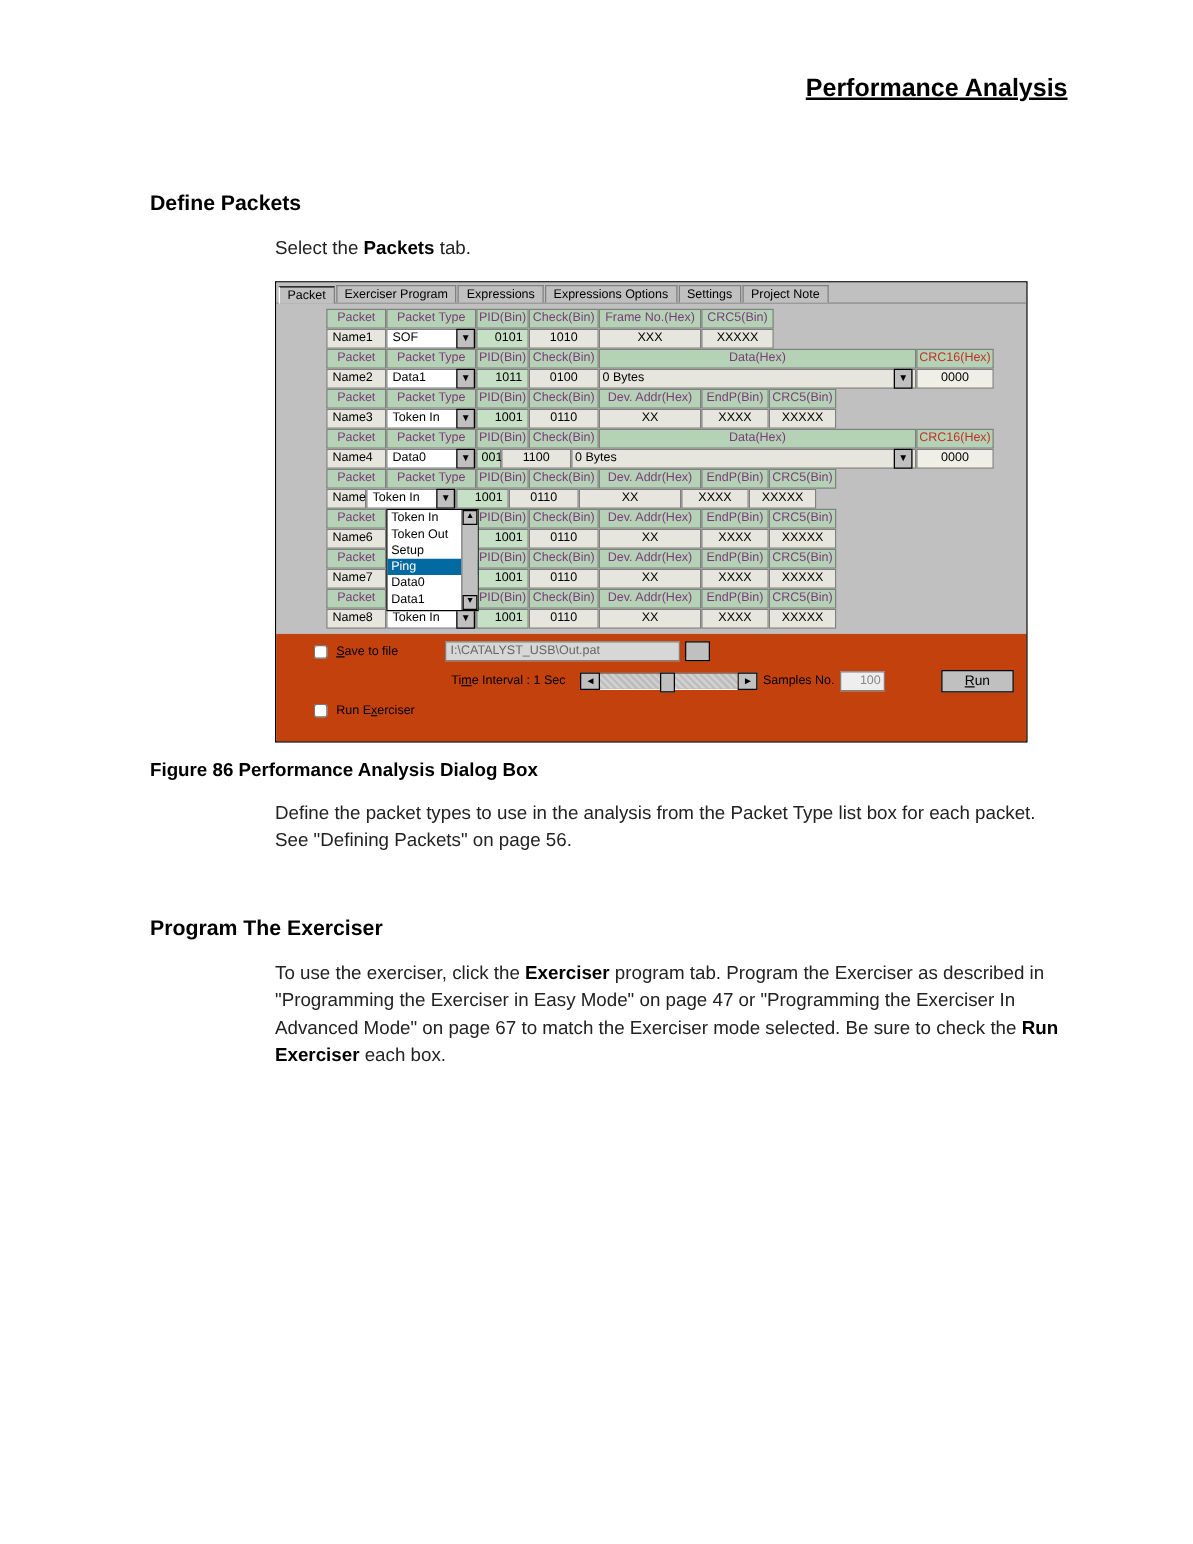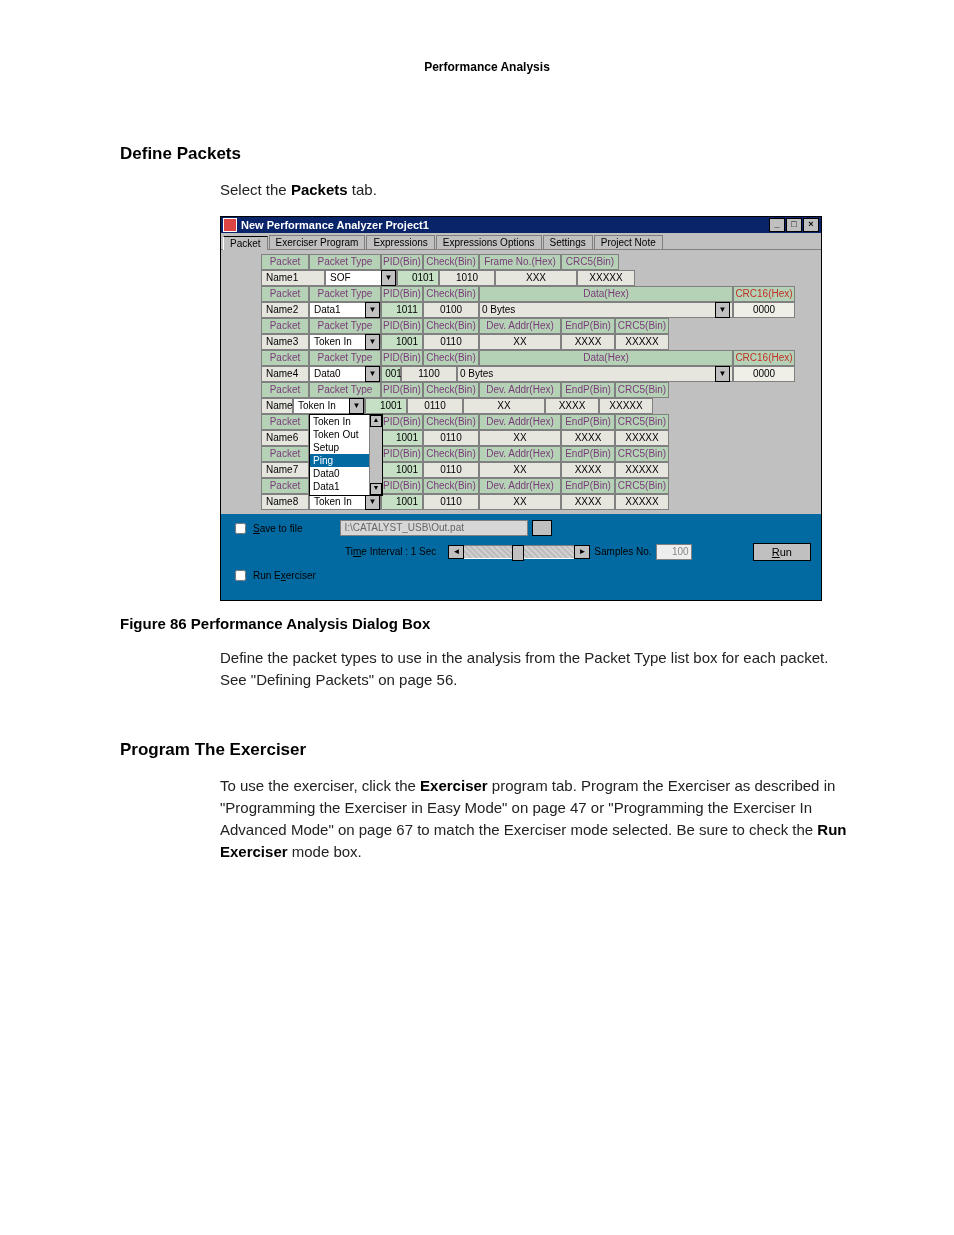--- a/index.html
+++ b/index.html
@@ -4,24 +4,25 @@
 <style>
   body {
     font-family: Arial, Helvetica, sans-serif;
     font-size: 14px;
     color: #000;
     background: #fff;
     margin: 0;
     padding: 60px 100px 40px 120px;
   }
   .header-right {
-    text-align: center;
+    text-align: right;
     font-weight: bold;
-    font-size: 12px;
+    font-size: 20px;
     margin-bottom: 70px;
+    text-decoration: underline;
   }
   h2.section {
     font-weight: bold;
     font-size: 17px;
     margin: 0 0 10px 0;
   }
   .body-indent {
     margin-left: 100px;
     line-height: 1.45;
     font-size: 15px;
@@ -137,22 +138,22 @@
   .popup .opt { padding:0 3px; height:13px; line-height:13px; }
   .popup .opt.sel { background:#0369a1; color:#fff; }
   .popup .scroll {
     position:absolute; right:0; top:0; bottom:0; width:12px; background:#c0c0c0;
     border-left:1px solid #808080;
   }
   .popup .scroll .sbtn { height:10px; background:#c0c0c0; border:1px solid #000; font-size:7px; text-align:center; line-height:8px;}
   .popup .scroll .sbtn:last-child { position:absolute; bottom:0; left:0; right:0;}
 
   .footer {
-    background:#0369a1;
-    padding:6px 10px 10px 10px;
+    background:#c2410c;
+    padding:6px 10px 10px 26px;
     font-size:10px;
   }
   .footer .line { display:flex; align-items:center; gap:4px; margin-bottom:6px; }
   .footer input[type=checkbox]{ width:11px; height:11px; }
   .footer .pathbox {
     flex:1; max-width:180px; border:1px solid #808080; background:#d7d7d7;
     height:14px; line-height:14px; padding:0 3px; color:#666;
   }
   .footer .browse { width:18px; height:14px; border:1px solid #000; background:#c0c0c0; }
   .footer .slider {
@@ -178,28 +179,20 @@
 <body>
 
 <div class="header-right">Performance Analysis</div>
 
 <h2 class="section">Define Packets</h2>
 <p class="body-indent">
   <span>Select the </span><b>Packets</b><span> tab.</span>
 </p>
 
 <div class="win">
-  <div class="titlebar">
-    <span class="ticon"></span>
-    <span>New Performance Analyzer Project1</span>
-    <span class="spacer"></span>
-    <span class="wbtn">_</span>
-    <span class="wbtn">□</span>
-    <span class="wbtn">×</span>
-  </div>
 
   <div class="tabstrip">
     <div class="tab active">Packet</div>
     <div class="tab">Exerciser Program</div>
     <div class="tab">Expressions</div>
     <div class="tab">Expressions Options</div>
     <div class="tab">Settings</div>
     <div class="tab">Project Note</div>
   </div>
 
@@ -207,21 +200,21 @@
 
     <div class="row">
       <div class="cell header" style="width:48px">Packet</div>
       <div class="cell header" style="width:72px">Packet Type</div>
       <div class="cell header" style="width:42px">PID(Bin)</div>
       <div class="cell header" style="width:56px">Check(Bin)</div>
       <div class="cell header" style="width:82px">Frame No.(Hex)</div>
       <div class="cell header" style="width:58px">CRC5(Bin)</div>
     </div>
     <div class="row">
-      <div class="cell left-label" style="width:64px">Name1</div>
+      <div class="cell left-label" style="width:48px">Name1</div>
       <div class="cell dropdown" style="width:72px">
           <span>SOF</span>
           <span class="arrow">▼</span>
         </div>
       <div class="cell input" style="width:42px">0101</div>
       <div class="cell readonly" style="width:56px">1010</div>
       <div class="cell readonly" style="width:82px">XXX</div>
       <div class="cell readonly" style="width:58px">XXXXX</div>
     </div>
 
@@ -421,14 +414,14 @@
     </div>
   </div>
 </div>
 
 <div class="figure-caption">Figure  86  Performance Analysis Dialog Box</div>
 
 <p class="body-indent">Define the packet types to use in the analysis from the Packet Type list box for each packet. See "Defining Packets" on page 56.</p>
 
 <h2 class="section" style="margin-top:50px">Program The Exerciser</h2>
 <p class="body-indent">
-  <span>To use the exerciser, click the </span><b>Exerciser</b><span> program tab. Program the Exerciser as described in "Programming the Exerciser in Easy Mode" on page 47 or "Programming the Exerciser In Advanced Mode" on page 67 to match the Exerciser mode selected. Be sure to check the </span><b>Run Exerciser</b><span> mode box.</span>
+  <span>To use the exerciser, click the </span><b>Exerciser</b><span> program tab. Program the Exerciser as described in "Programming the Exerciser in Easy Mode" on page 47 or "Programming the Exerciser In Advanced Mode" on page 67 to match the Exerciser mode selected. Be sure to check the </span><b>Run Exerciser</b><span> each box.</span>
 </p>
 
 </body></html>

